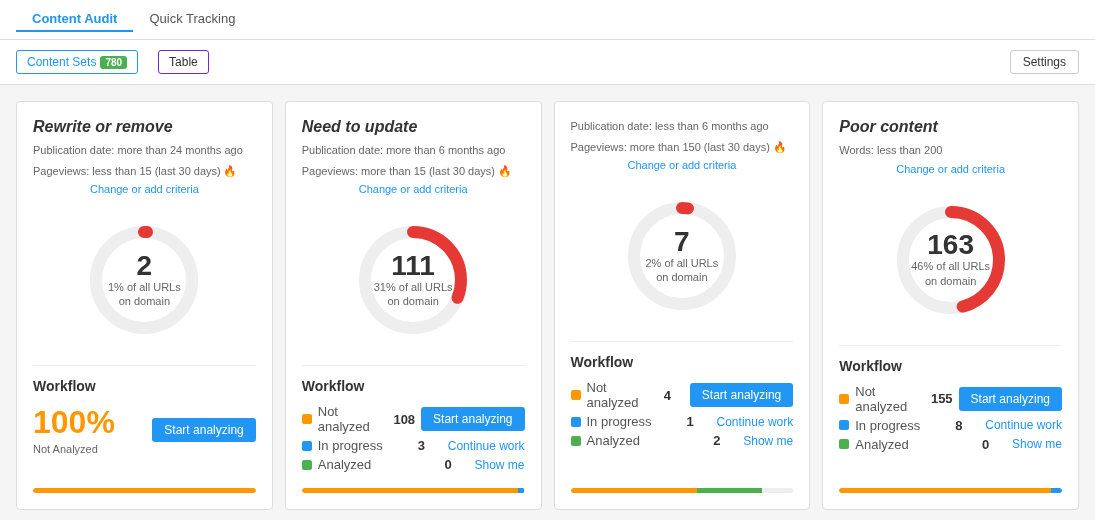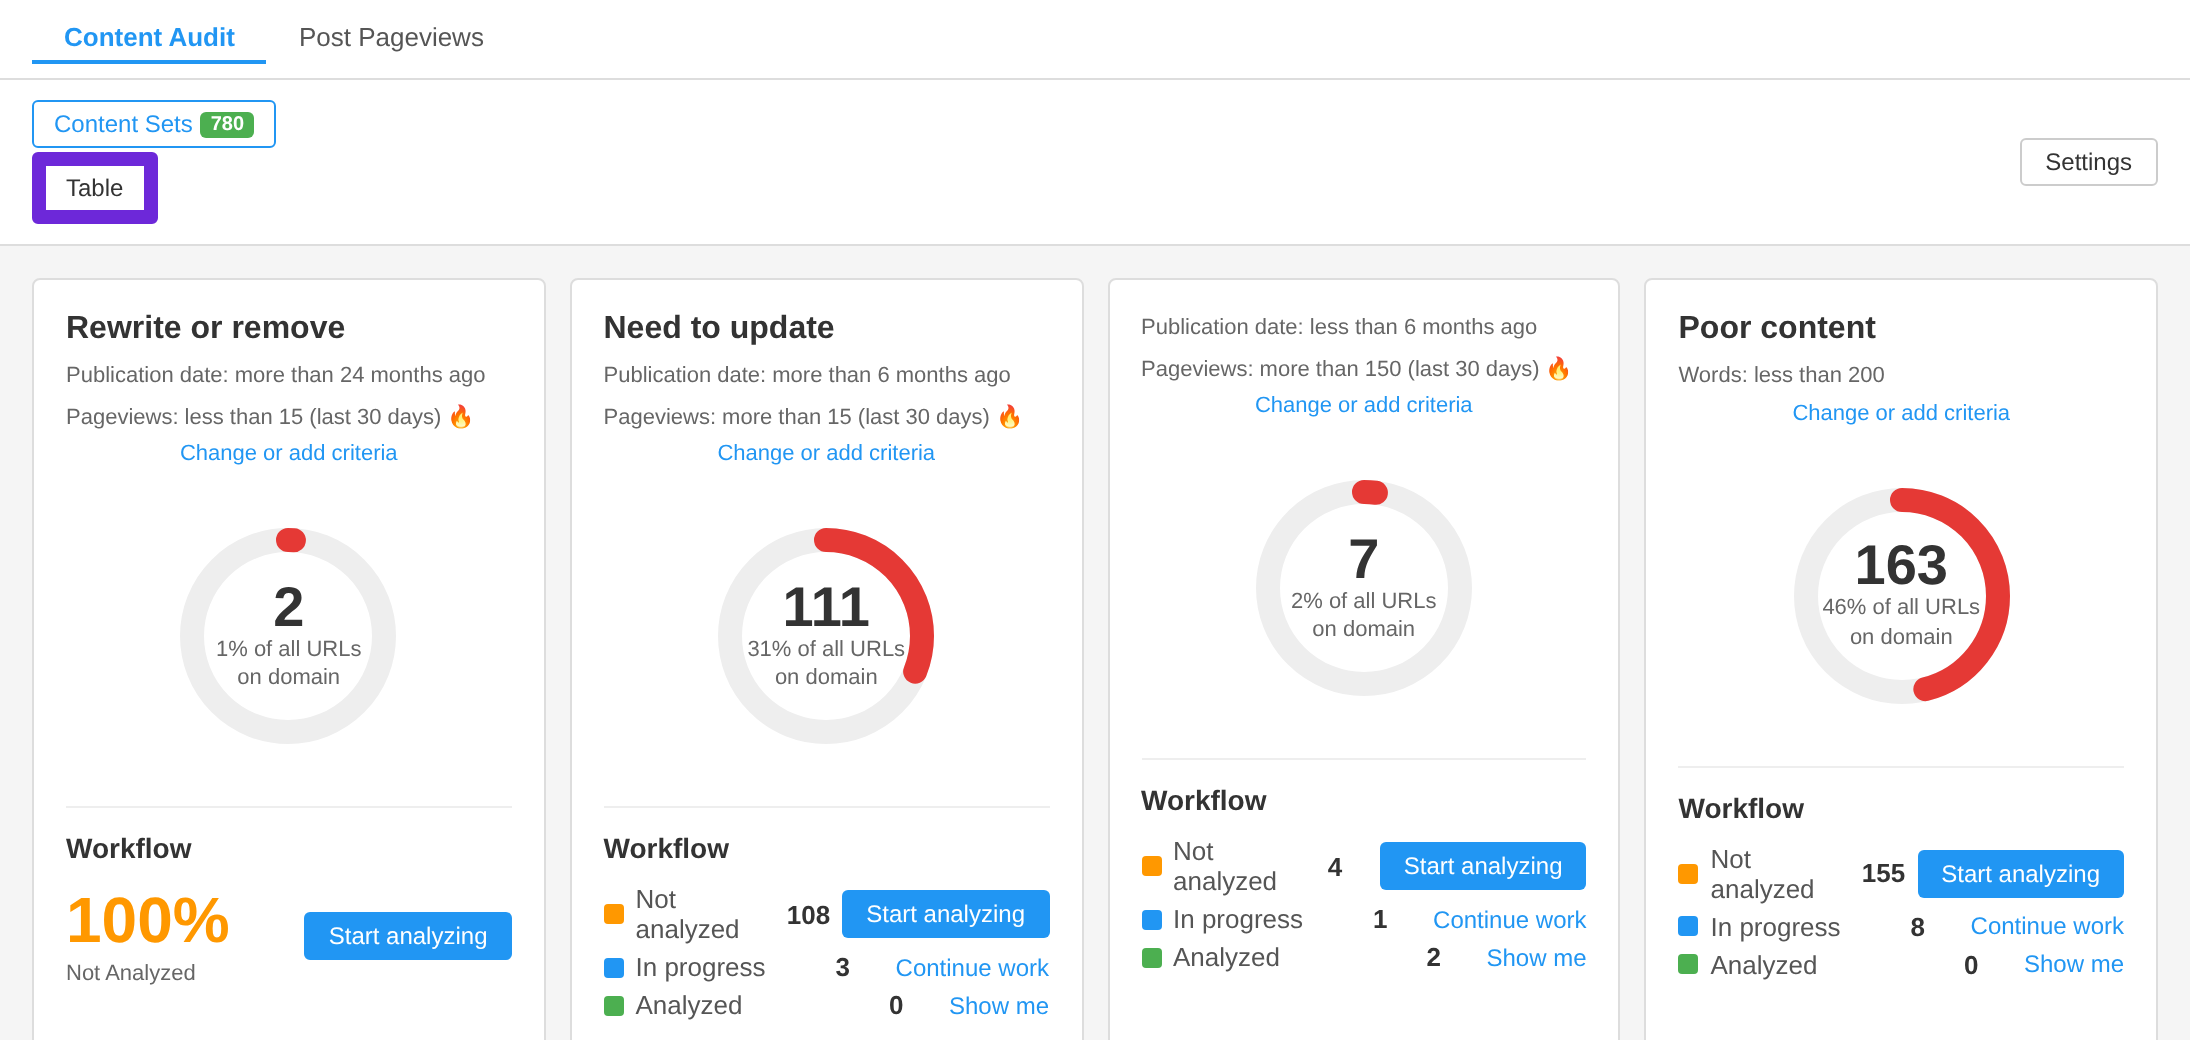--- a/index.html
+++ b/index.html
@@ -30,21 +30,21 @@
     }
 
     .toolbar {
       background: #fff;
       border-bottom: 1px solid #ddd;
       padding: 10px 16px;
       display: flex;
       align-items: center;
       justify-content: space-between;
     }
-    .toolbar-left { display: flex; align-items: flex-start; gap: 2px; flex-direction: column; }
+    .toolbar-left { display: flex; align-items: flex-end; gap: 20px; }
     .btn-content-sets {
       background: #fff;
       border: 1px solid #2196F3;
       color: #2196F3;
       padding: 4px 10px;
       border-radius: 3px;
       cursor: pointer;
       font-size: 12px;
       display: flex;
       align-items: center;
@@ -53,21 +53,21 @@
     .badge-green {
       background: #4CAF50;
       color: #fff;
       border-radius: 3px;
       padding: 1px 5px;
       font-size: 10px;
       font-weight: bold;
     }
     .btn-table {
       background: #fff;
-      border: 7px solid #6d28d9;
+      border: 1px solid #6d28d9;
       color: #333;
       padding: 4px 10px;
       border-radius: 3px;
       cursor: pointer;
       font-size: 12px;
     }
     .btn-settings {
       background: #fff;
       border: 1px solid #ccc;
       color: #333;
@@ -92,20 +92,21 @@
       padding: 16px;
       display: flex;
       flex-direction: column;
     }
 
     .card-title {
       font-size: 16px;
       font-weight: bold;
       color: #333;
       margin-bottom: 6px;
+      font-style: italic;
     }
     .card-criteria {
       font-size: 11px;
       color: #666;
       line-height: 1.5;
       margin-bottom: 4px;
     }
     .card-link {
       font-size: 11px;
       color: #2196F3;
@@ -240,21 +241,21 @@
       justify-content: space-between;
       margin-top: 8px;
     }
     .card1-percent-block { }
   </style>
 </head>
 <body>
 
 <div class="top-nav">
   <div class="nav-tab active">Content Audit</div>
-  <div class="nav-tab">Post Pageviews</div>
+  <div class="nav-tab">Quick Tracking</div>
 </div>
 
 <div class="toolbar">
   <div class="toolbar-left">
     <button class="btn-content-sets">
       <span>Content Sets</span>
       <span class="badge-green">780</span>
     </button>
     <button class="btn-table">Table</button>
   </div>

